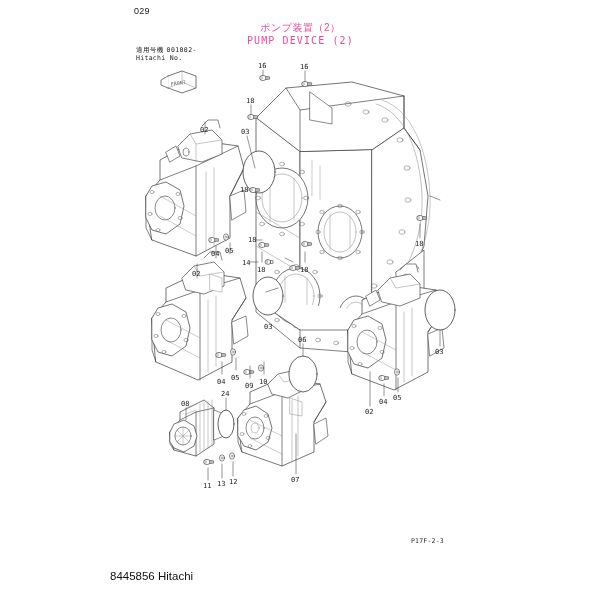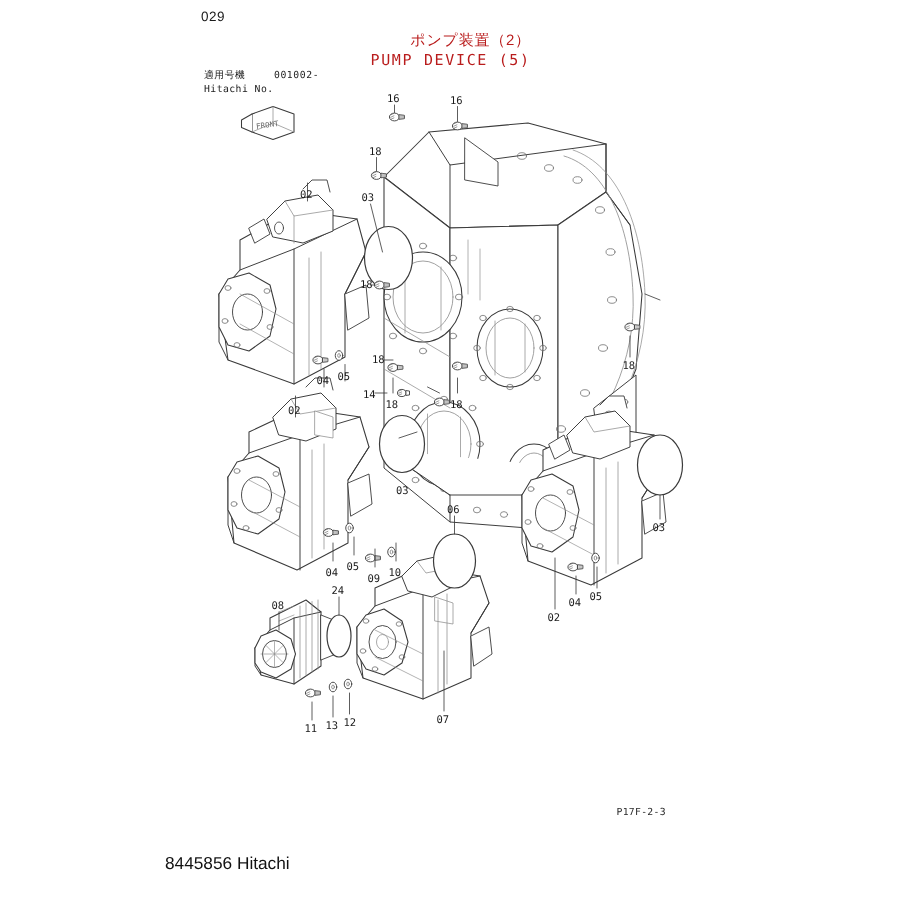--- a/index.html
+++ b/index.html
@@ -21,22 +21,22 @@
     left: 134px;
     top: 6px;
     font-size: 9px;
     color: #1a1a1a;
     letter-spacing: 0.3px;
   }
   .title-block {
     position: absolute;
     left: 247px;
     top: 21px;
-    text-align: right;
-    color: #b91c1c;
+    text-align: center;
+    color: #ec4899;
   }
   .title-jp {
     font-size: 10px;
     letter-spacing: 0.5px;
     white-space: nowrap;
     line-height: 13px;
   }
   .title-en {
     font-size: 10px;
     letter-spacing: 1.1px;
@@ -50,21 +50,21 @@
     top: 46px;
     color: #1a1a1a;
     white-space: nowrap;
   }
   .serial-jp {
     font-size: 6.5px;
     letter-spacing: 0.4px;
     line-height: 8px;
   }
   .serial-jp .sn-val {
-    margin-left: 19px;
+    margin-left: 3px;
     font-family: "DejaVu Sans Mono", monospace;
   }
   .serial-en {
     font-size: 6.5px;
     letter-spacing: 0.3px;
     line-height: 8px;
     font-family: "DejaVu Sans Mono", monospace;
   }
   .page-code {
     position: absolute;
@@ -97,21 +97,21 @@
 </style>
 </head>
 <body>
 
 <div id="page">
 
   <div class="page-num">029</div>
 
   <div class="title-block">
     <div class="title-jp">ポンプ装置（2）</div>
-    <div class="title-en">PUMP DEVICE (5)</div>
+    <div class="title-en">PUMP DEVICE (2)</div>
   </div>
 
   <div class="serial-block">
     <div class="serial-jp"><span>適用号機</span><span class="sn-val">001002-</span></div>
     <div class="serial-en">Hitachi No.</div>
   </div>
 
   <div class="page-code">P17F-2-3</div>
   <div class="footer-id">8445856 Hitachi</div>
 

